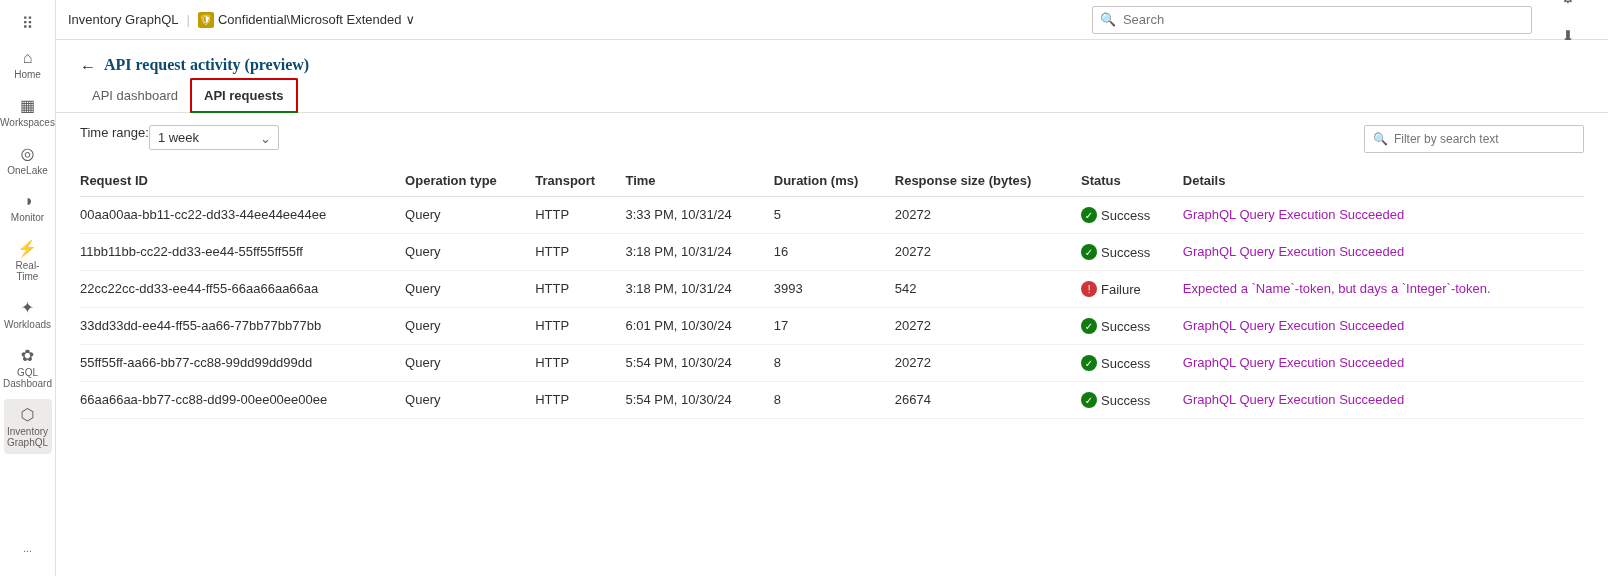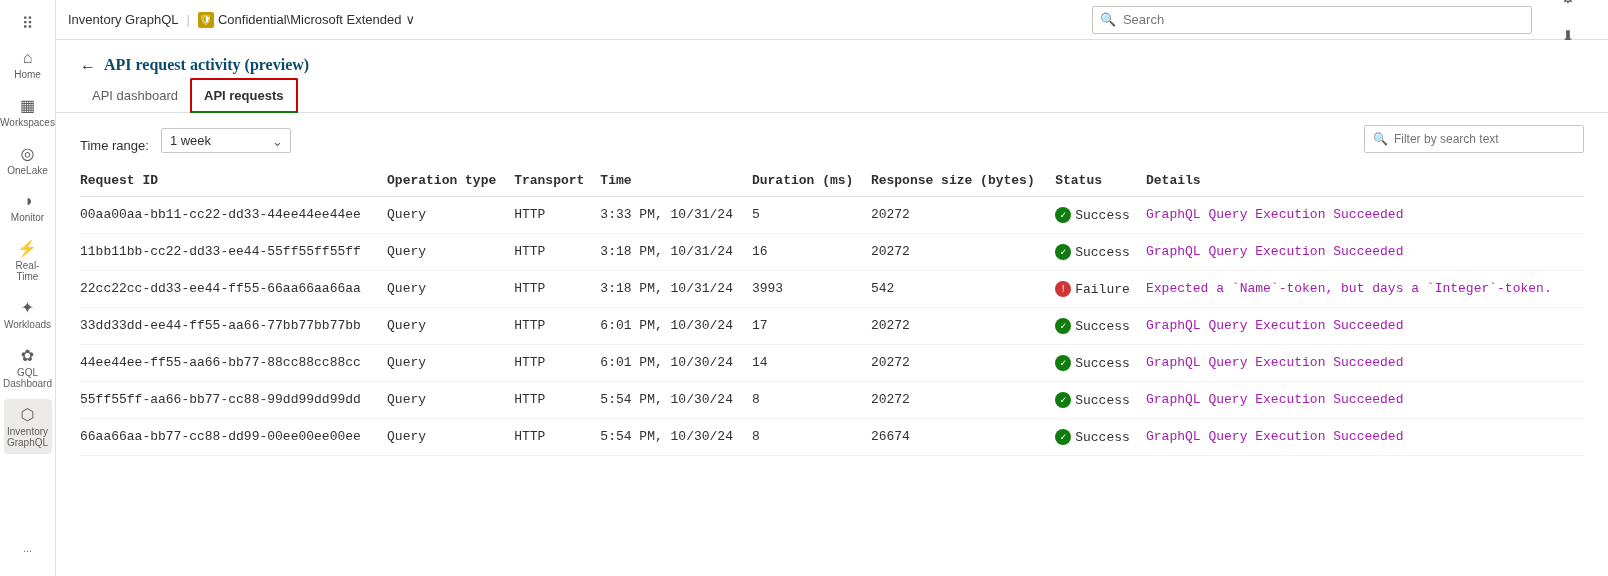--- a/index.html
+++ b/index.html
@@ -154,23 +154,22 @@
       border-bottom: 2px solid #107c10;
       font-weight: 600;
       border: 2px solid #c00;
       border-bottom: 2px solid #107c10;
       border-radius: 2px 2px 0 0;
     }
 
     
     .toolbar-row {
       display: flex;
-      align-items: flex-end;
+      align-items: flex-start;
       padding: 12px 24px;
-      gap: 12px;
     }
     .time-range-label { font-size: 13px; color: #323130; }
     .time-range-select {
       border: 1px solid #c8c6c4;
       border-radius: 2px;
       padding: 4px 28px 4px 8px;
       font-size: 13px;
       color: #323130;
       background: #fff;
       appearance: none;
@@ -209,21 +208,20 @@
 
     
     .table-area {
       flex: 1;
       overflow-y: auto;
       padding: 0 24px;
     }
     table {
       width: 100%;
       border-collapse: collapse;
-      font-family: Liberation Mono, monospace;
     }
     thead th {
       text-align: left;
       font-weight: 600;
       color: #323130;
       font-size: 13px;
       padding: 8px 12px 8px 0;
       border-bottom: 1px solid #e0e0e0;
       white-space: nowrap;
     }
@@ -443,35 +441,20 @@
       <td>20272</td>
       <td>
                 <div class="status-success">
                   <span class="status-dot-green">✓</span>
                   <span>Success</span>
                 </div>
               </td>
       <td><span class="details-text">GraphQL Query Execution Succeeded</span></td>
     </tr>
             <tr>
-      <td>44ee44ee-ff55-aa66-bb77-88cc88cc88cc</td>
-      <td>Query</td>
-      <td>HTTP</td>
-      <td>6:01 PM, 10/30/24</td>
-      <td>14</td>
-      <td>20272</td>
-      <td>
-                <div class="status-success">
-                  <span class="status-dot-green">✓</span>
-                  <span>Success</span>
-                </div>
-              </td>
-      <td><span class="details-text">GraphQL Query Execution Succeeded</span></td>
-    </tr>
-            <tr>
       <td>55ff55ff-aa66-bb77-cc88-99dd99dd99dd</td>
       <td>Query</td>
       <td>HTTP</td>
       <td>5:54 PM, 10/30/24</td>
       <td>8</td>
       <td>20272</td>
       <td>
                 <div class="status-success">
                   <span class="status-dot-green">✓</span>
                   <span>Success</span>

